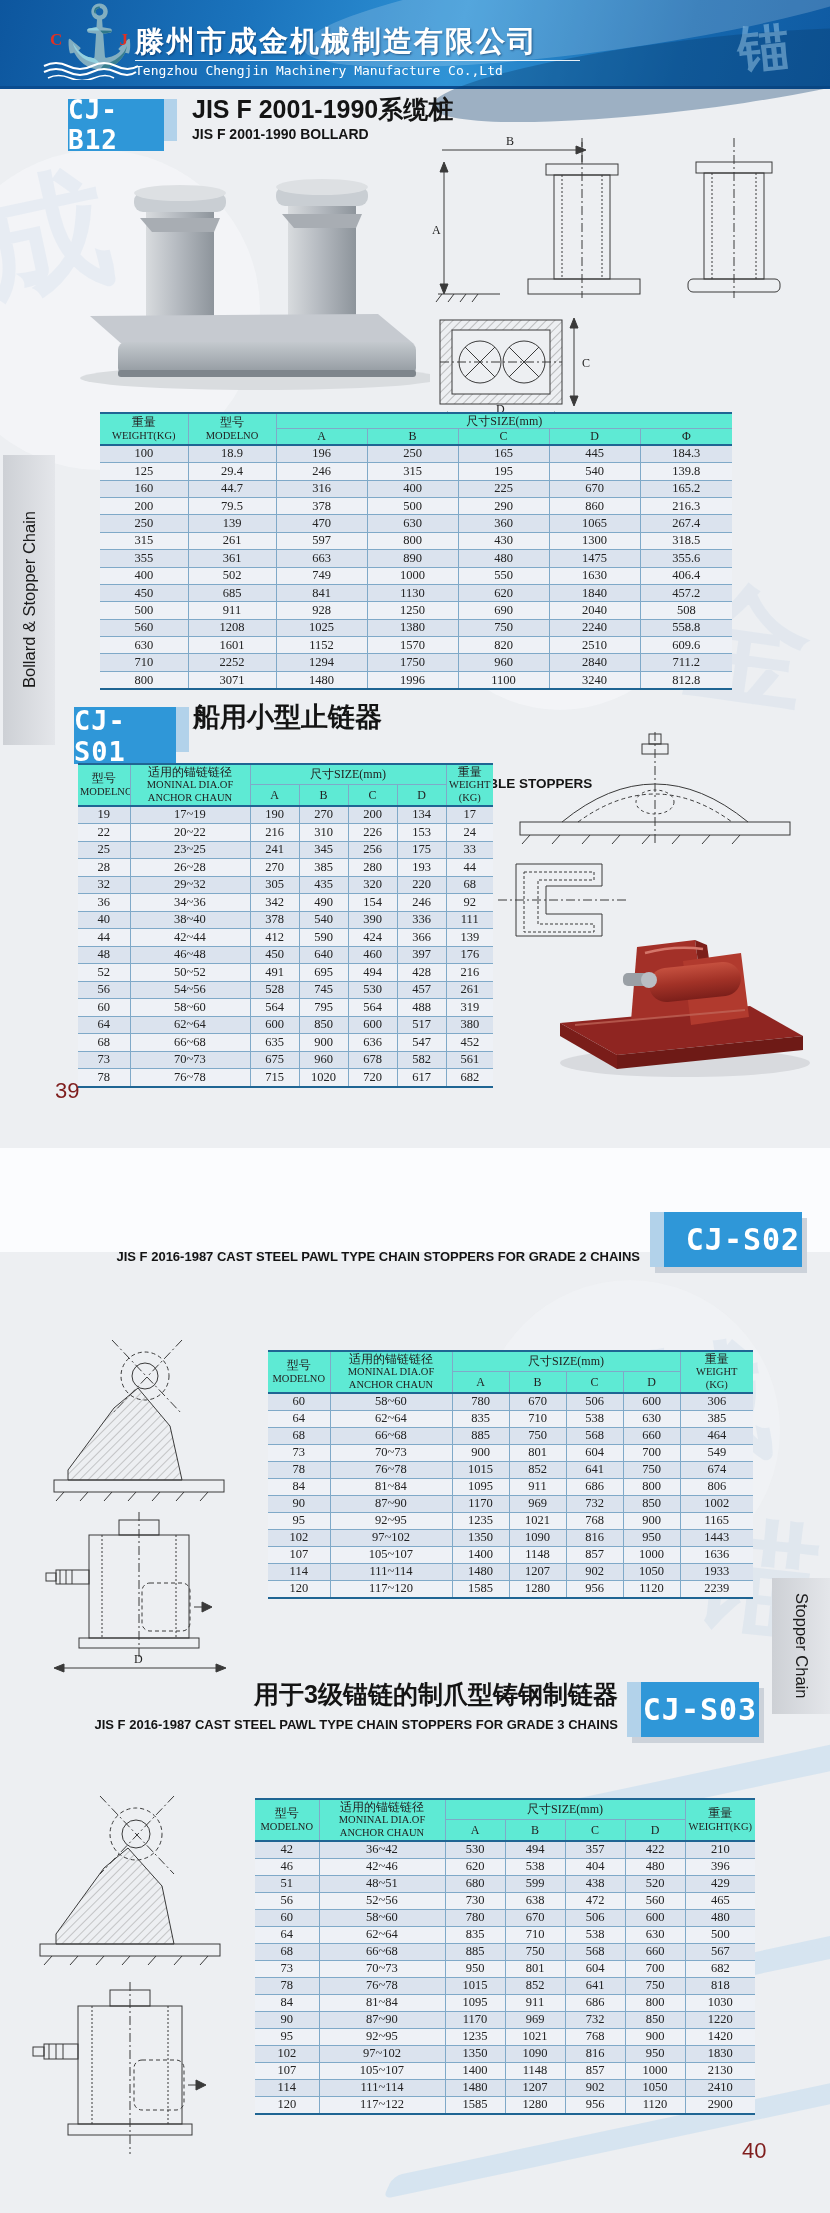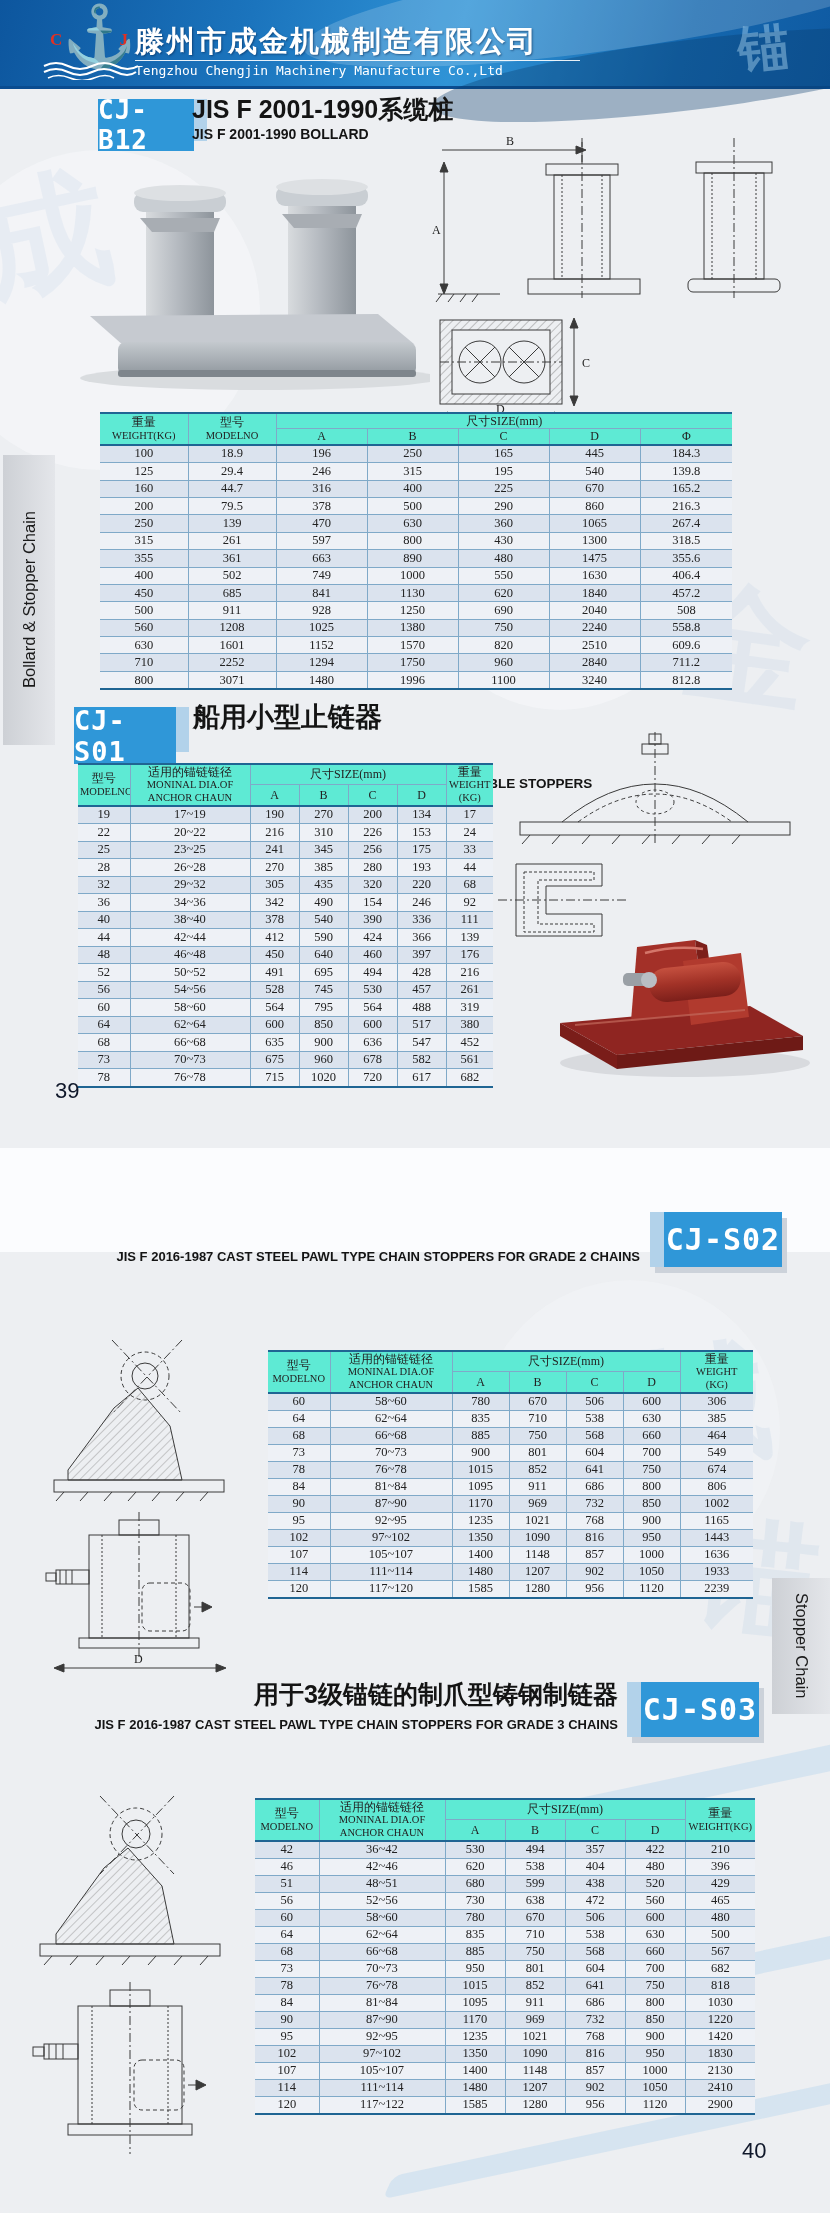--- a/index.html
+++ b/index.html
@@ -52,21 +52,21 @@
   .ctable tbody tr:nth-child(odd) td{background:#dbe3ee;}
   .ctable tbody tr:nth-child(even) td{background:#eef1f6;}
   .t1 tbody td{height:16.4px;} .t2 tbody td{height:16.5px;}
   .t3 tbody td{height:16.2px;} .t4 tbody td{height:16s.0px;}
   .t3 tbody td,.t4 tbody td{height:16px;}
   
   .side-strip{background:linear-gradient(to right,#cdd0d5,#e4e6ea);display:flex;
     align-items:center;justify-content:center;}
   #side-left span{writing-mode:vertical-rl;transform:rotate(180deg);font-size:16.5px;color:#1a1a1a;}
   #side-right span{writing-mode:vertical-rl;font-size:16.5px;color:#1a1a1a;}
-  .pagenum{font-size:22px;color:#0f172a;}
+  .pagenum{font-size:22px;color:#7f1d1d;}
   
   .draw text{font-family:"Liberation Serif",serif;fill:#222;}
 </style>
 </head>
 <body>
 
 <div id="page">
 
   <div class="abs gear" style="left:-60px;top:150px;width:320px;height:320px;"></div>
   <div class="abs gear" style="left:420px;top:430px;width:280px;height:280px;"></div>
@@ -93,21 +93,21 @@
         <path d="M2 12 Q14 6 26 12 T50 12 T74 12 T94 12" fill="none" stroke="#fff" stroke-width="2"></path>
         <path d="M6 18 Q16 13 28 18 T52 18 T72 18" fill="none" stroke="#fff" stroke-width="1.5"></path>
       </svg>
     </div>
     <div id="company-cn" class="abs">滕州市成金机械制造有限公司</div>
     <div id="company-en" class="abs">Tengzhou Chengjin Machinery Manufacture Co.,Ltd</div>
     <div id="banner-anchor-char" class="abs">锚</div>
   </div>
 
   <div class="abs badge" style="left:68px;top:99px;">
-    <div class="main" style="width:96px;height:52px;font-size:26px;margin-left:30px;">CJ-B12</div>
+    <div class="main" style="width:96px;height:52px;font-size:26px;">CJ-B12</div>
     <div class="edge" style="width:13px;height:42px;"></div>
   </div>
   <div class="abs title-cn" style="left:192px;top:93px;font-size:25px;">JIS F 2001-1990系缆桩</div>
   <div class="abs title-en" style="left:192px;top:126px;font-size:14px;">JIS F 2001-1990 BOLLARD</div>
 
   <svg class="abs draw" style="left:60px;top:148px;" width="370" height="245" viewBox="0 0 370 245">
     <defs>
       <linearGradient id="gCyl" x1="0" y1="0" x2="1" y2="0">
         <stop offset="0" stop-color="#d8dbde"></stop>
           <stop offset=".45" stop-color="#b6bbc1"></stop>
@@ -586,21 +586,21 @@
   <div class="abs pagenum" style="left:55px;top:1078px;">39</div>
   <div id="side-left" class="abs side-strip" style="left:3px;top:455px;width:52px;height:290px;">
     <span>Bollard &amp; Stopper Chain</span>
   </div>
 
   <div id="divider" class="abs"></div>
 
   <div class="abs title-en" style="left:55px;top:1249px;width:585px;text-align:right;font-size:13px;">JIS F 2016-1987 CAST STEEL PAWL TYPE CHAIN STOPPERS FOR GRADE 2 CHAINS</div>
   <div class="abs badge shadowed" style="left:650px;top:1212px;">
     <div class="edge" style="width:14px;height:55px;"></div>
-    <div class="main" style="width:118px;height:55px;font-size:30px;">CJ-S02</div>
+    <div class="main" style="width:118px;height:55px;font-size:30px;padding-left:20px;">CJ-S02</div>
   </div>
 
   <svg class="abs draw" style="left:42px;top:1330px;" width="195" height="350" viewBox="0 0 195 350">
     <defs>
       <pattern id="h2" width="6" height="6" patternTransform="rotate(45)" patternUnits="userSpaceOnUse">
         <line x1="0" y1="0" x2="0" y2="6" stroke="#9a9a9a" stroke-width="1"></line>
       </pattern>
     </defs>
     <g stroke="#3a3a3a" stroke-width="1" fill="none">
       <circle cx="103" cy="46" r="13"></circle>

